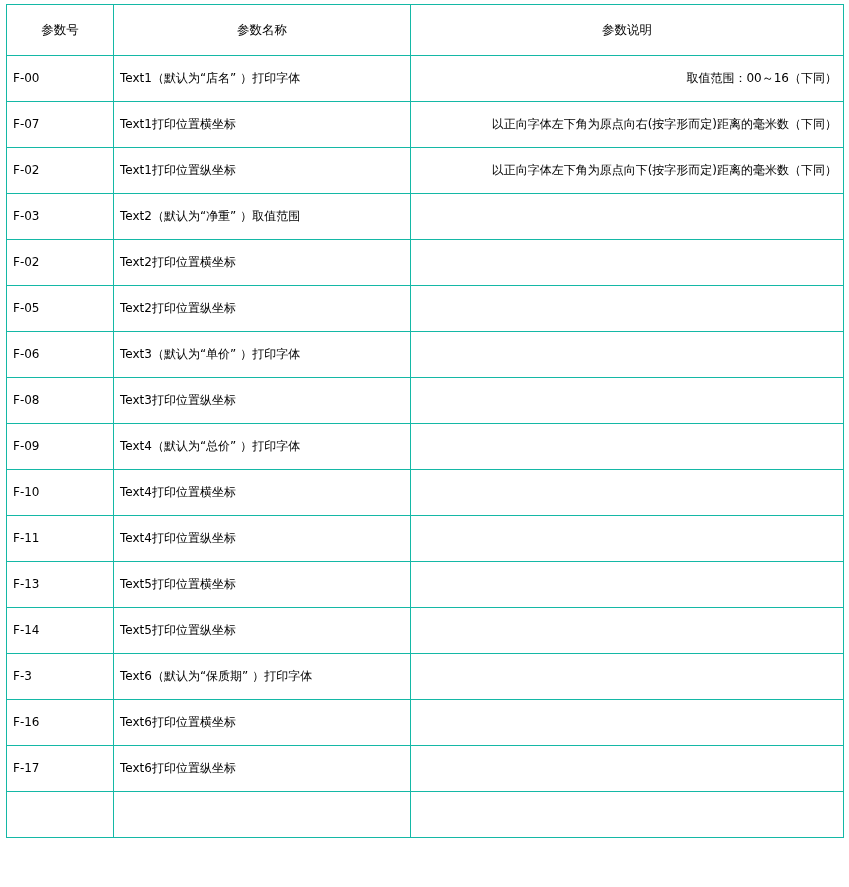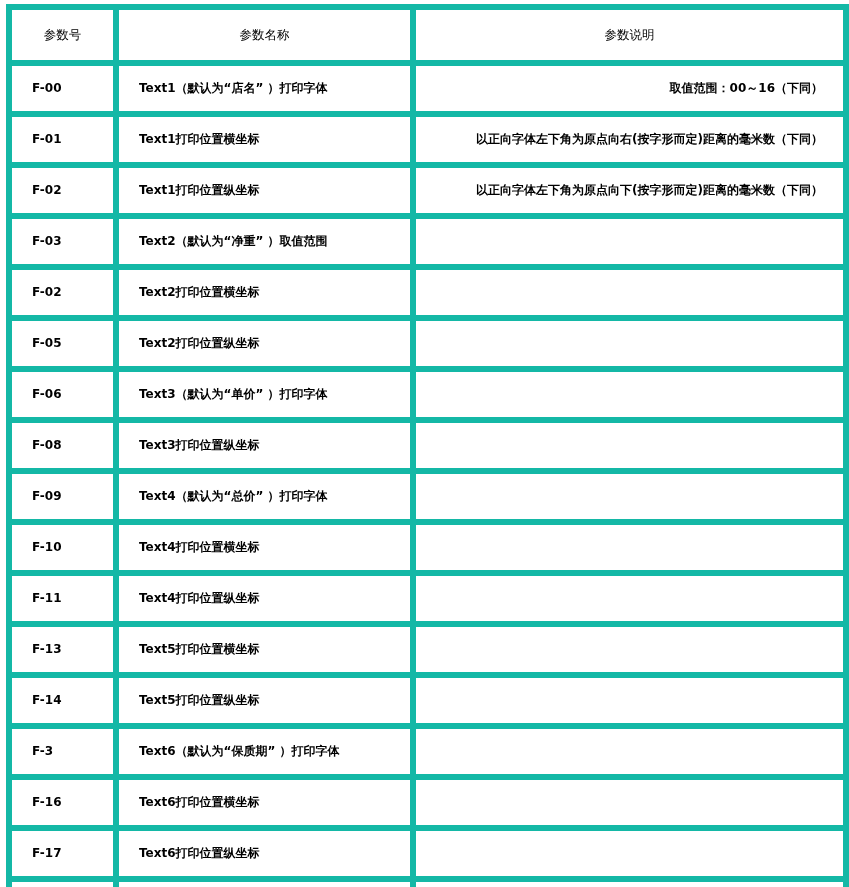--- a/index.html
+++ b/index.html
@@ -22,35 +22,34 @@
     border-collapse: collapse;
     width: 837px;
     table-layout: fixed;
   }
   table.param-table col.c-no    { width: 107px; }
   table.param-table col.c-name  { width: 297px; }
   table.param-table col.c-desc  { width: 433px; }
 
   table.param-table th,
   table.param-table td {
-    border: 6px solid #14b8a6;
+    border: 1px solid #14b8a6;
     font-size: 12px;
     line-height: 1.4;
     vertical-align: middle;
-    padding: 0 20px;
+    padding: 0 6px;
     font-weight: normal;
   }
   table.param-table thead th {
     height: 50px;
     text-align: center;
     font-size: 12.5px;
   }
   table.param-table tbody td {
     height: 45px;
-    font-weight: bold;
   }
   td.col-no {
     text-align: left;
     padding-left: 7px;
   }
   td.col-name {
     text-align: left;
     padding-left: 10px;
   }
   td.col-desc {
@@ -75,21 +74,21 @@
         <th>参数说明</th>
       </tr>
     </thead>
     <tbody>
       <tr>
         <td class="col-no">F-00</td>
         <td class="col-name">Text1（默认为“店名” ）打印字体</td>
         <td class="col-desc">取值范围：00～16（下同）</td>
       </tr>
       <tr>
-        <td class="col-no">F-01</td>
+        <td class="col-no">F-07</td>
         <td class="col-name">Text1打印位置横坐标</td>
         <td class="col-desc">以正向字体左下角为原点向右(按字形而定)距离的毫米数（下同）</td>
       </tr>
       <tr>
         <td class="col-no">F-02</td>
         <td class="col-name">Text1打印位置纵坐标</td>
         <td class="col-desc">以正向字体左下角为原点向下(按字形而定)距离的毫米数（下同）</td>
       </tr>
       <tr>
         <td class="col-no">F-03</td>

